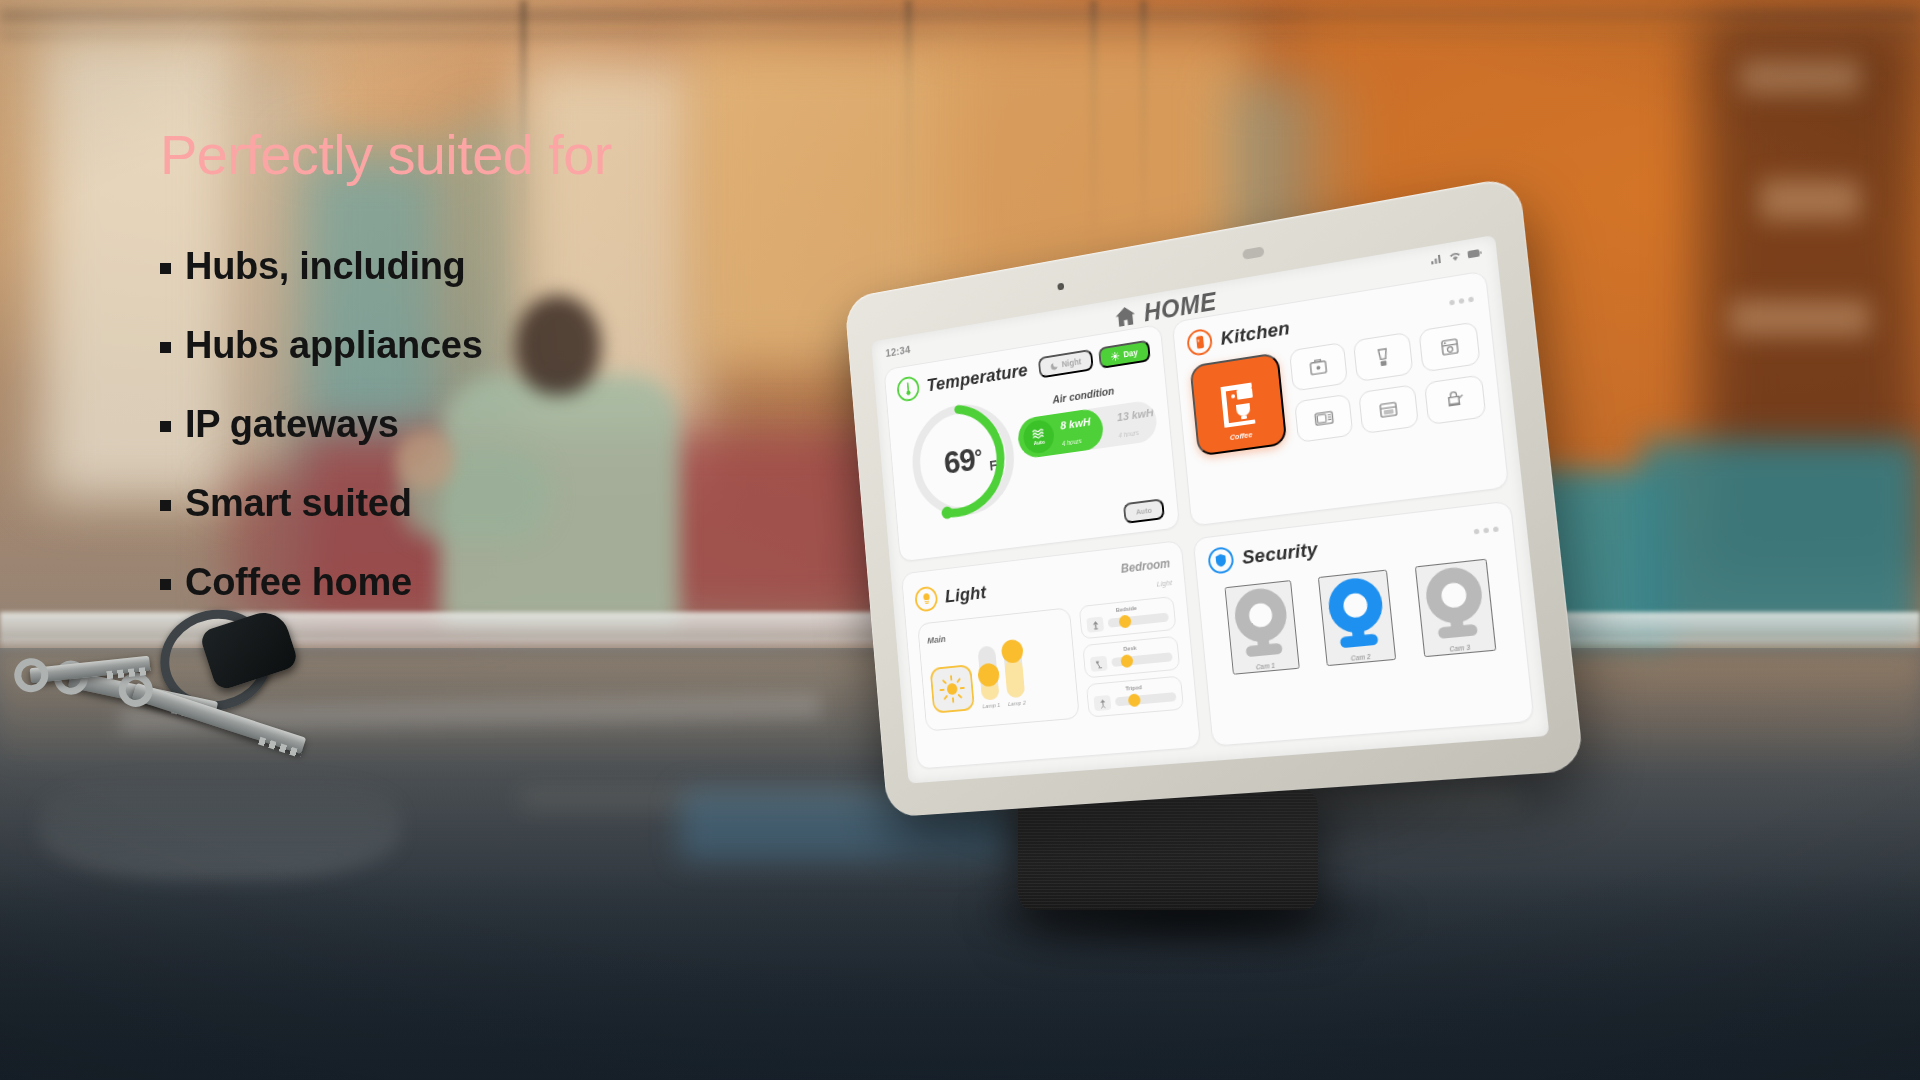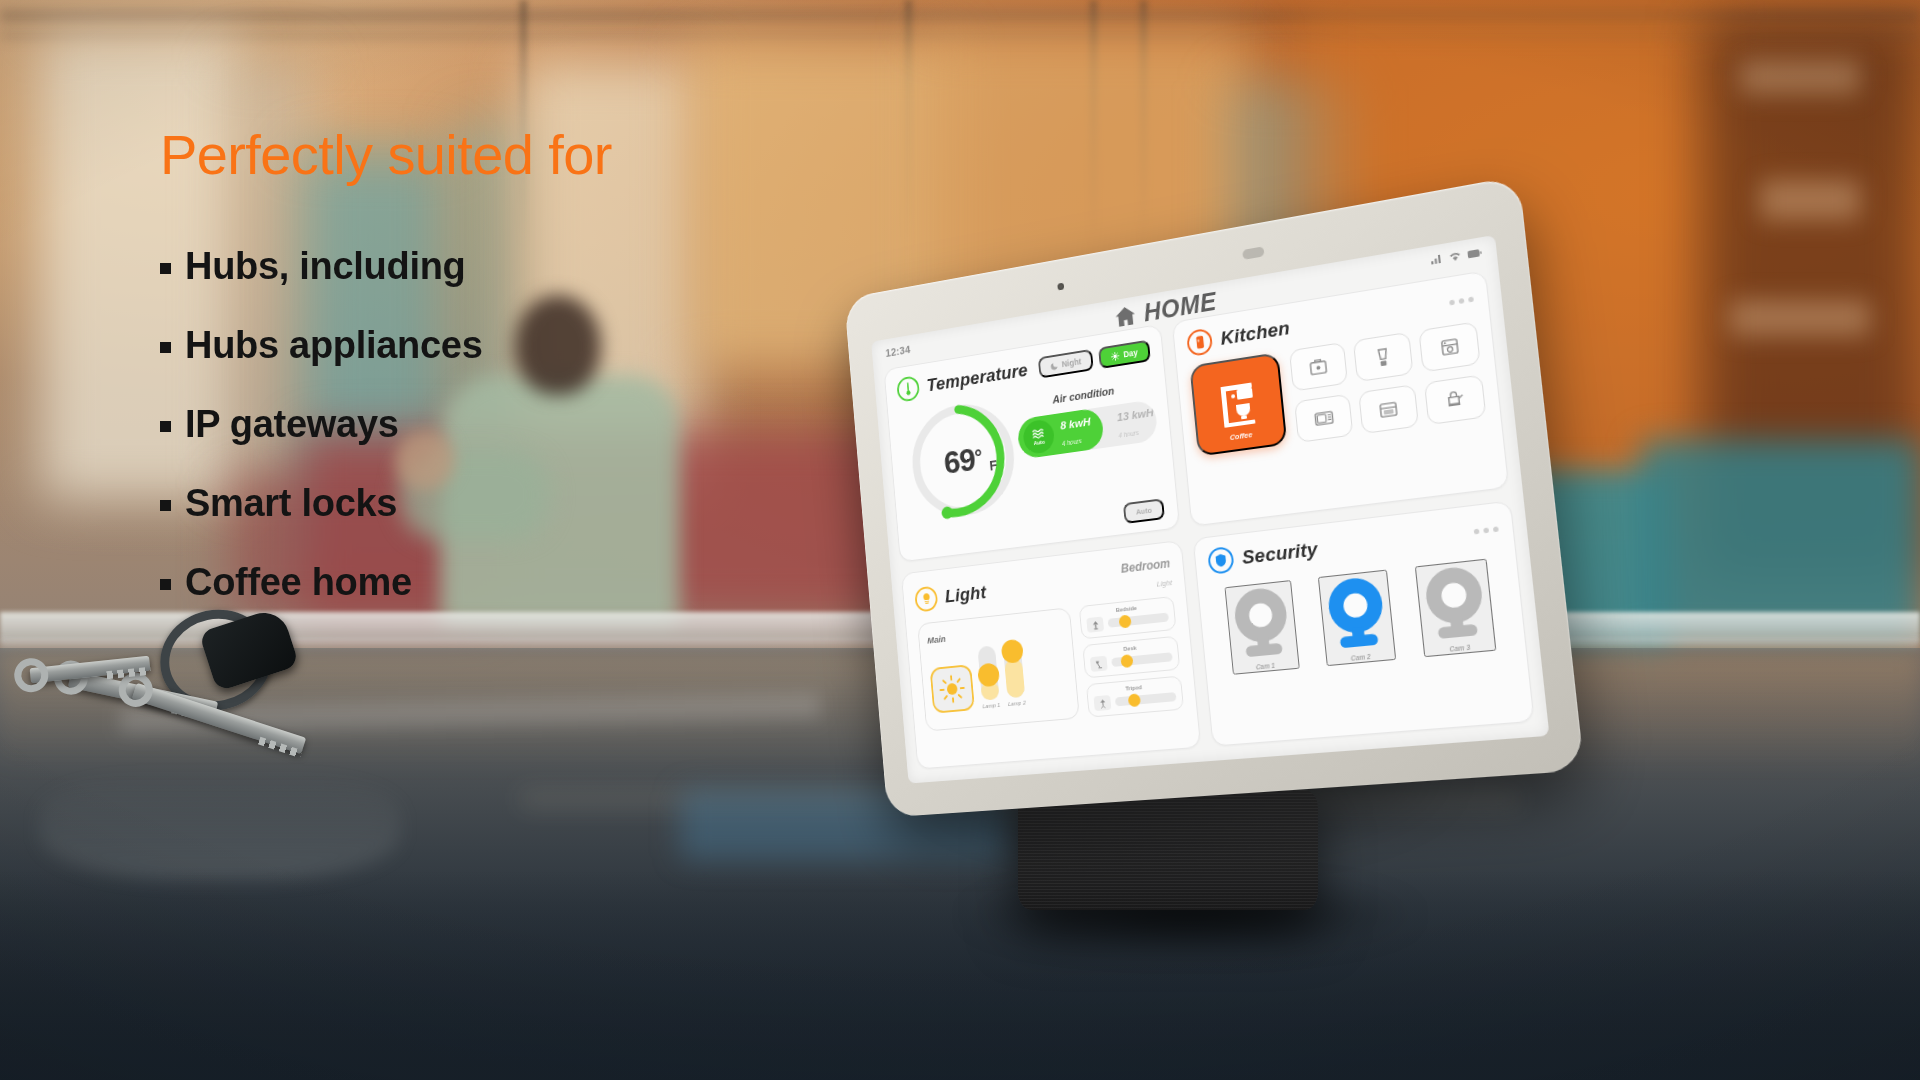--- a/index.html
+++ b/index.html
@@ -154,21 +154,21 @@
   .keys-reflection {
     position: absolute; left: 30px; top: 170px; width: 360px; height: 110px;
     background: linear-gradient(180deg, rgba(160,166,166,0.22), rgba(0,0,0,0));
     filter: blur(9px); transform: scaleY(-1);
     border-radius: 40%;
   }
 
   
   #textblock { position: absolute; left: 160px; top: 125px; width: 720px; z-index: 5; }
   .headline {
-    font-size: 56px; font-weight: 400; line-height: 1.08; color: #f97316;
+    font-size: 56px; font-weight: 400; line-height: 1.08; color: #fca5a5;
     letter-spacing: -0.6px;
   }
   ul.bullets { list-style: none; margin-top: 60px; }
   ul.bullets li {
     display: flex; align-items: center; gap: 14px;
     margin-bottom: 36px; font-size: 38px; font-weight: 700; color: #141414;
     letter-spacing: -0.3px;
   }
   .sq { width: 11px; height: 11px; background: #141414; flex: none; margin-top: 4px; }
 
@@ -463,21 +463,21 @@
     <li>
         <span class="sq"></span>
         <span>Hubs appliances</span>
       </li>
     <li>
         <span class="sq"></span>
         <span>IP gateways</span>
       </li>
     <li>
         <span class="sq"></span>
-        <span>Smart locks</span>
+        <span>Smart suited</span>
       </li>
     <li>
         <span class="sq"></span>
         <span>Coffee home</span>
       </li>
   </ul>
 </div>
 
 <div class="device-glow"></div>
 <div class="base-shadow"></div>

